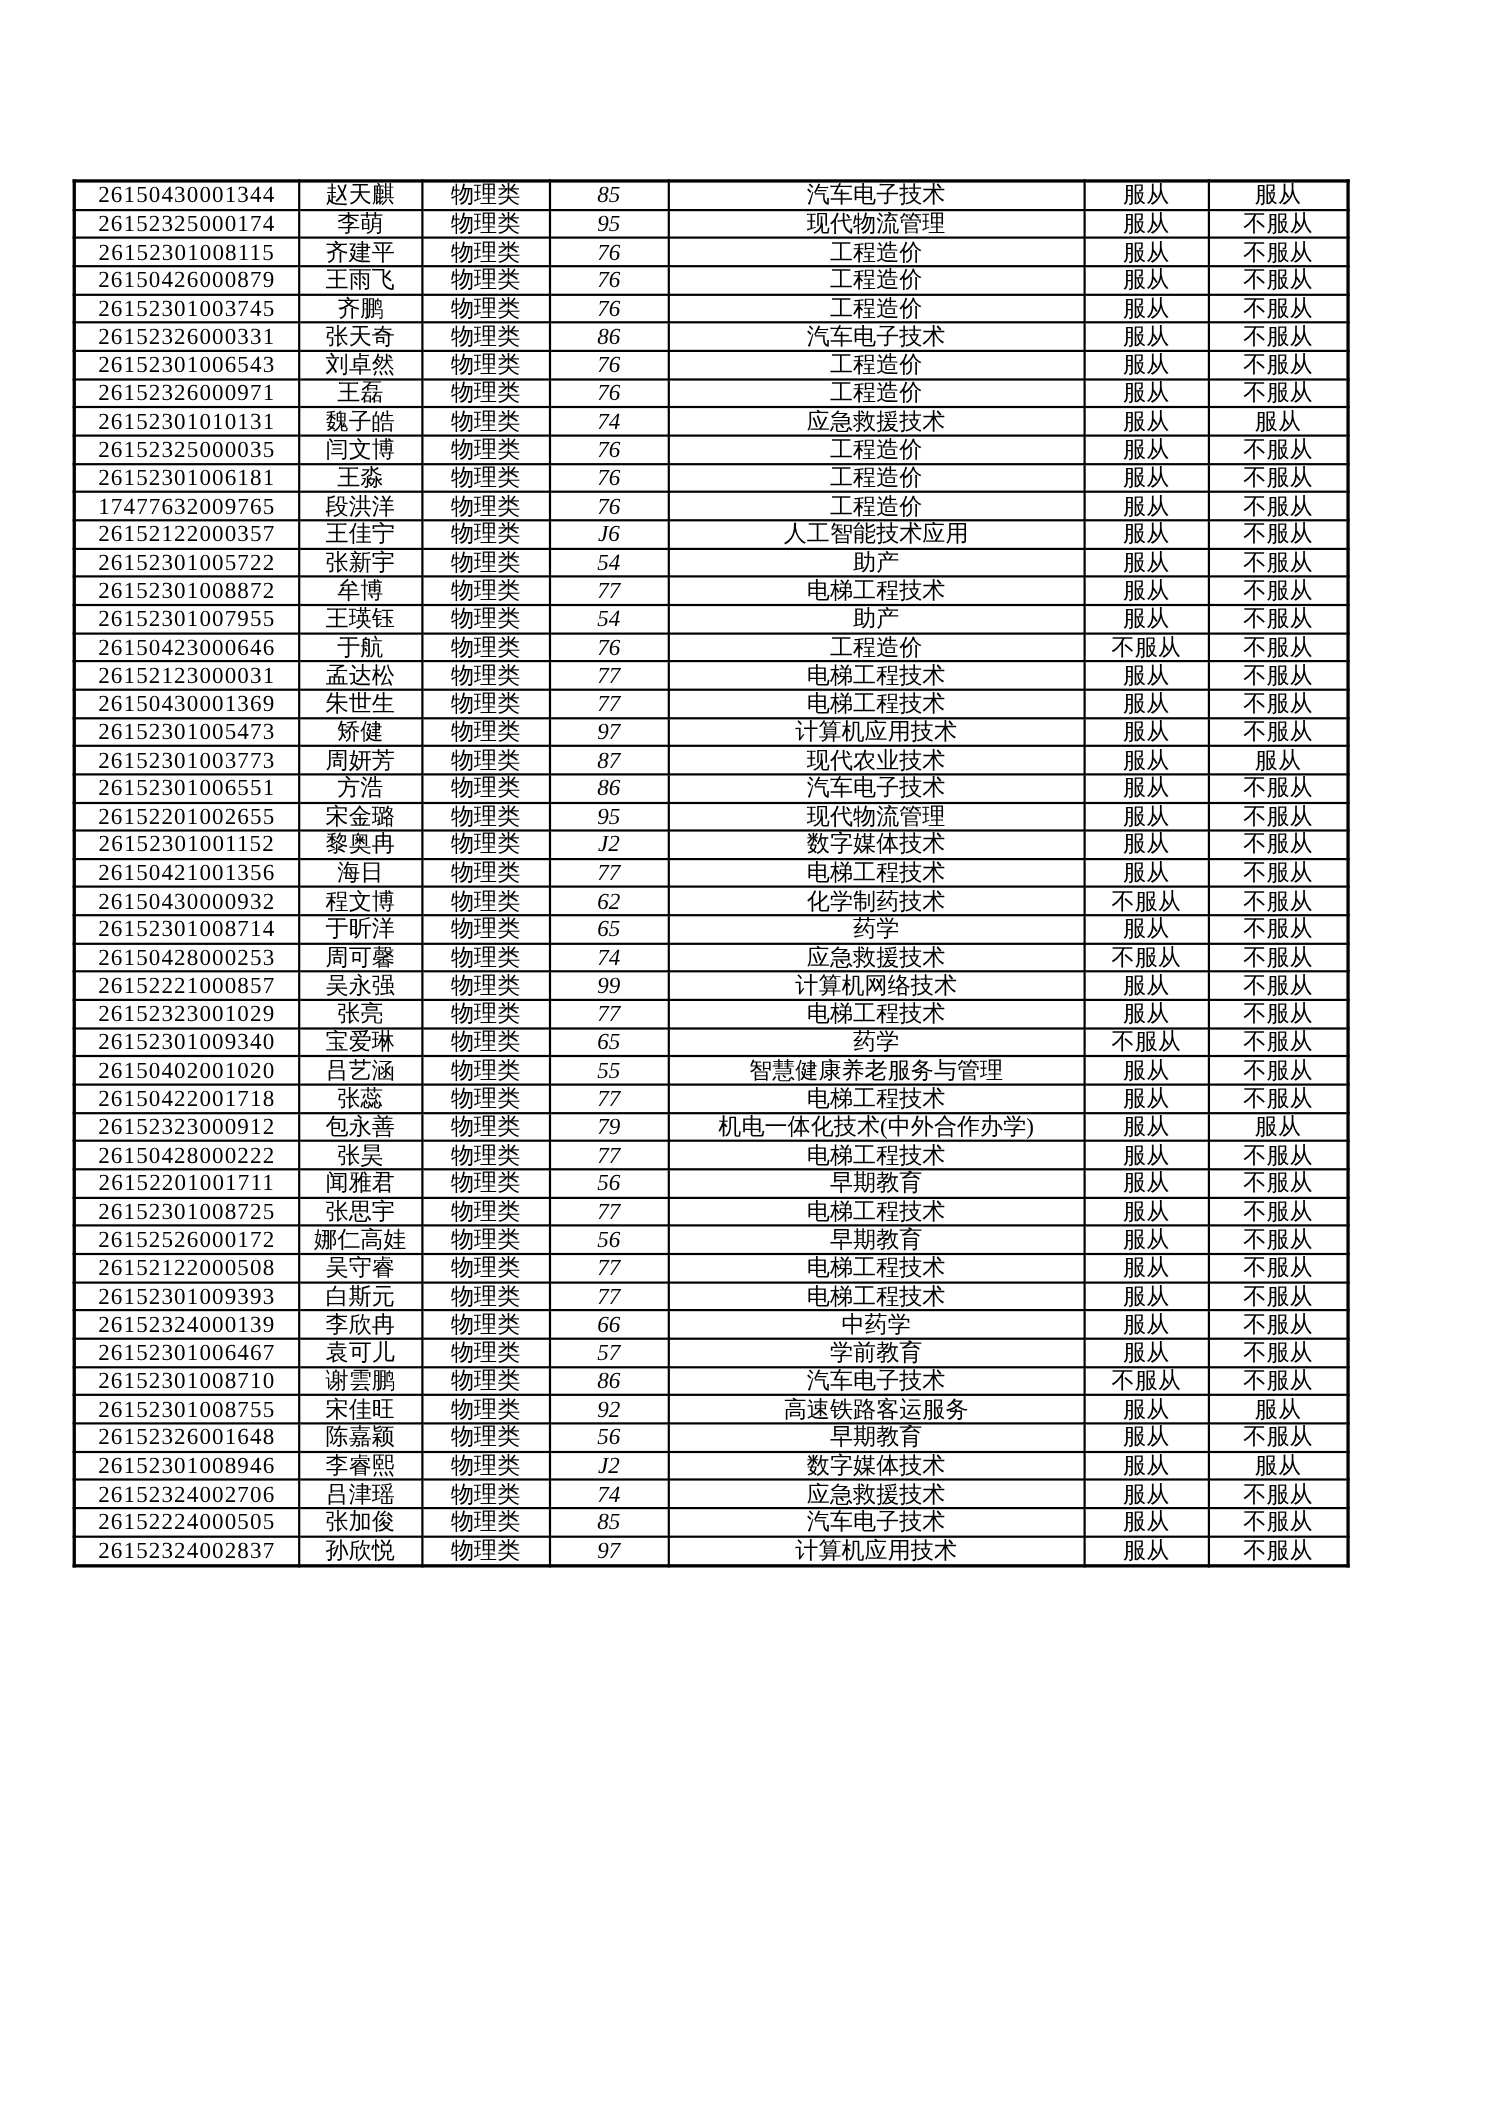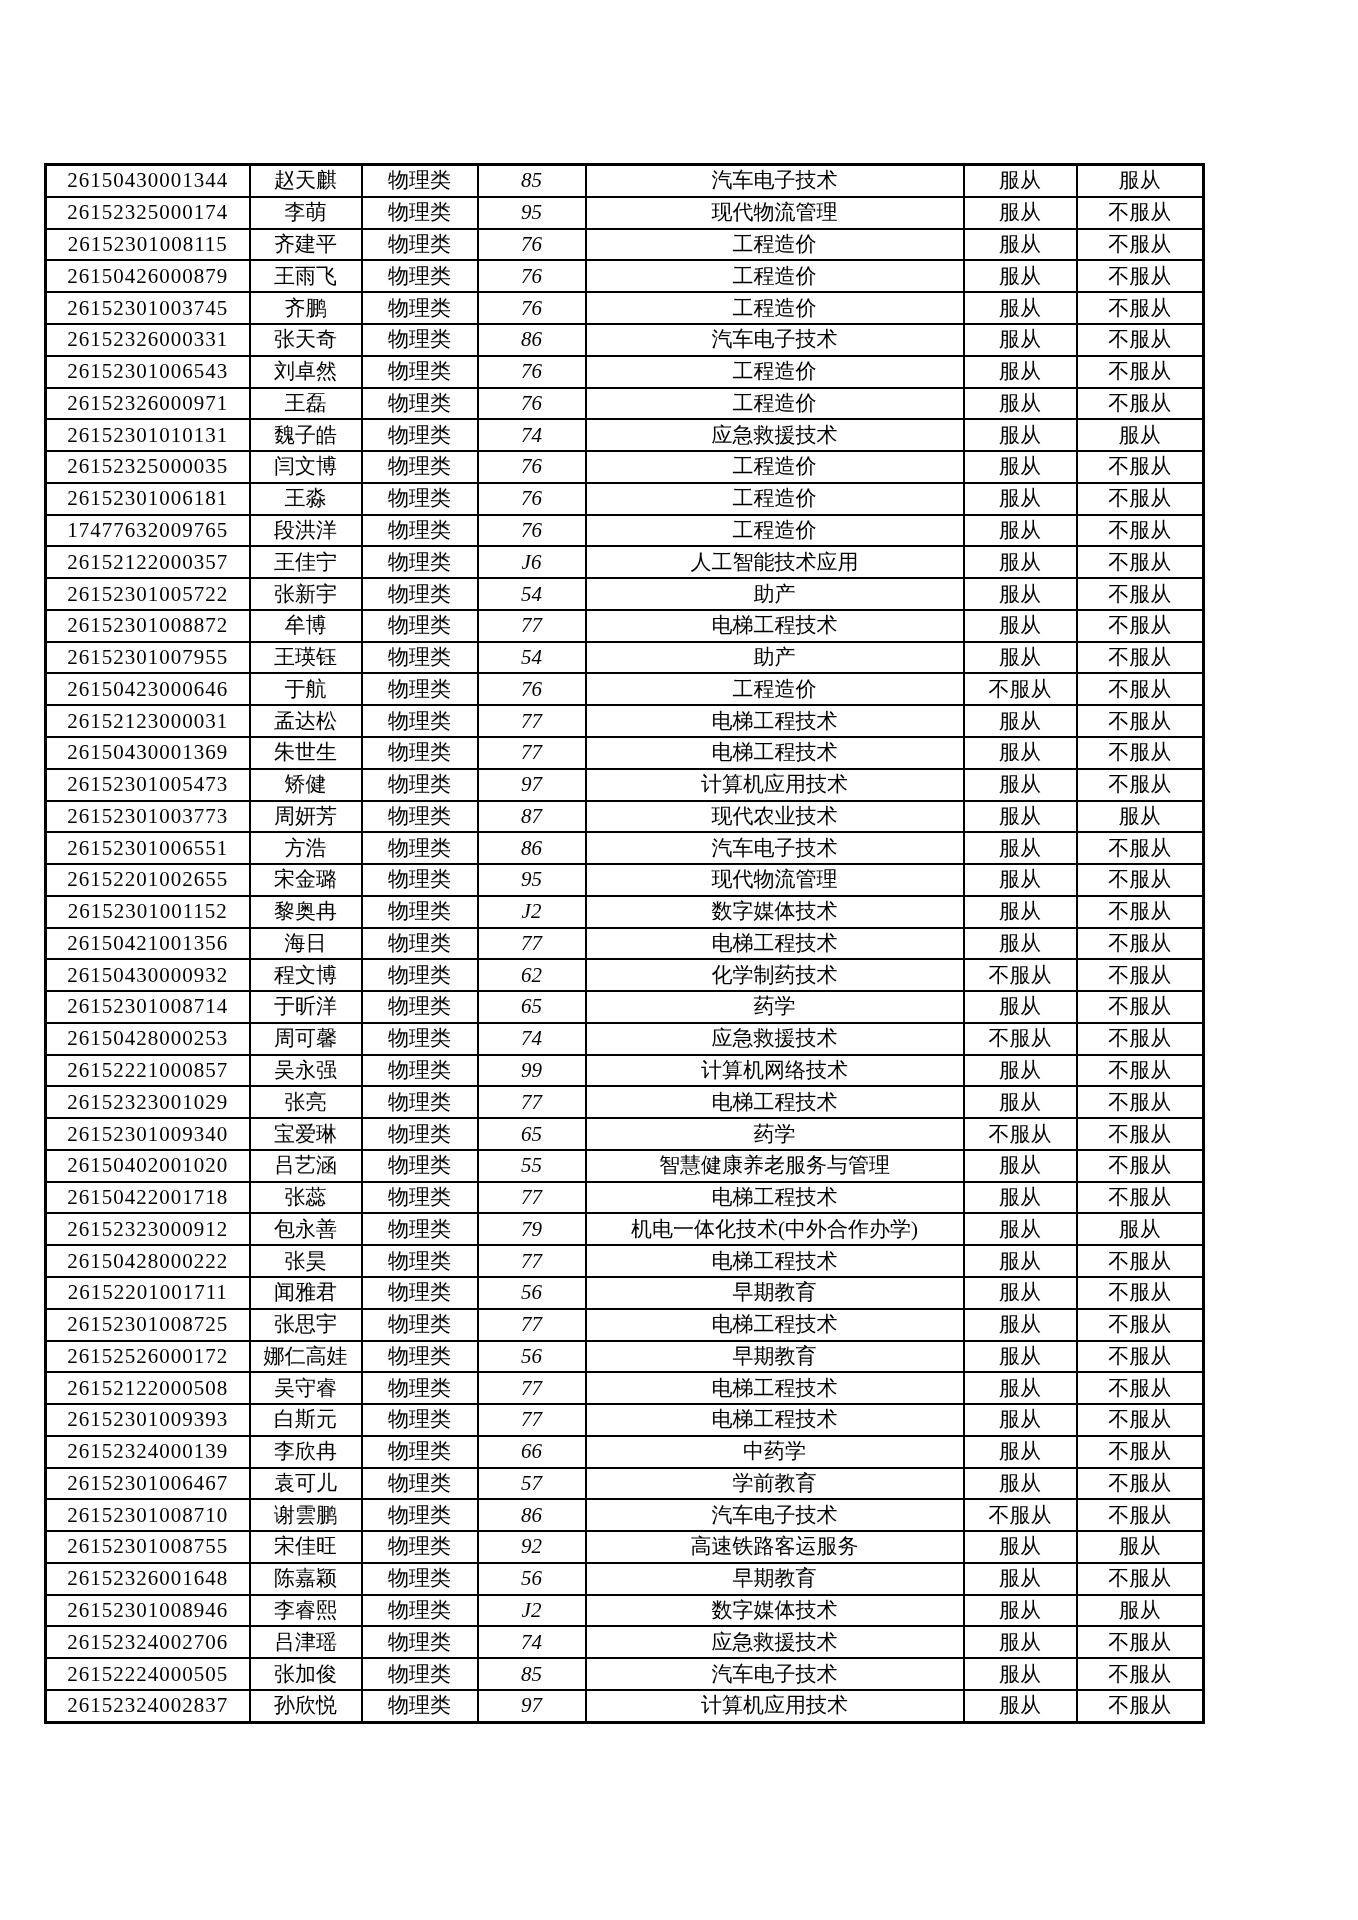--- a/index.html
+++ b/index.html
@@ -9,42 +9,42 @@
   }
   body {
     width: 1358px;
     height: 1920px;
     position: relative;
     font-family: "Liberation Serif", "DejaVu Serif", serif;
     color: #000000;
   }
   .sheet-table {
     position: absolute;
-    left: 44px;
+    left: 66px;
     top: 163px;
     width: 1158px;
-    height: 1561px;
+    height: 1262px;
     border-collapse: collapse;
     table-layout: fixed;
     border: 3px solid #000000;
   }
   .sheet-table td {
     border: 2px solid #000000;
     text-align: center;
     vertical-align: middle;
     font-size: 21px;
     line-height: 1;
     padding: 0;
     white-space: nowrap;
     overflow: hidden;
     font-weight: 400;
   }
   .col-id     { width: 204px; letter-spacing: 1px; }
   .col-name   { width: 112px; }
-  .col-cat    { width: 116px; border-radius: 12px; }
+  .col-cat    { width: 116px; }
   .col-score  { width: 108px; font-style: italic; }
   .col-major  { width: 378px; }
   .col-adj1   { width: 113px; }
   .col-adj2   { width: 127px; }
 </style>
 </head>
 <body>
 
 <table class="sheet-table">
   <colgroup>

